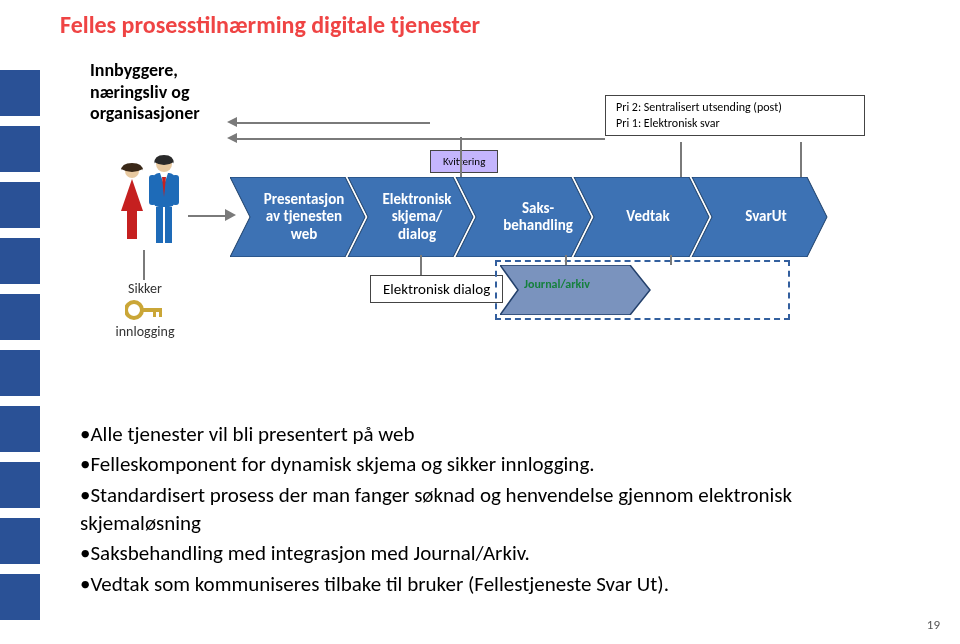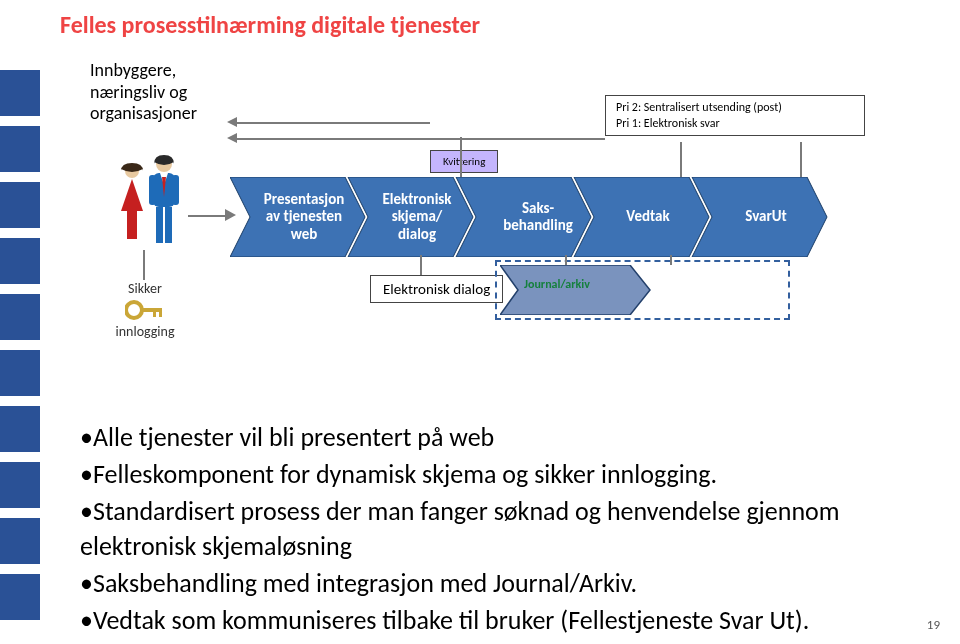--- a/index.html
+++ b/index.html
@@ -37,21 +37,21 @@
     top: 50px;
     width: 870px;
     height: 340px;
   }
   .actors-label {
     position: absolute;
     left: 30px;
     top: 10px;
     width: 145px;
     font-size: 18px;
-    font-weight: normal;
+    font-weight: bold;
     color: #000;
     line-height: 1.2;
   }
   .people {
     position: absolute;
     left: 55px;
     top: 105px;
     width: 70px;
     height: 100px;
   }
@@ -139,21 +139,21 @@
     top: 210px;
     width: 295px;
     height: 60px;
     border: 2px dashed #335f9e;
   }
   .bullets {
     position: absolute;
     left: 80px;
     top: 420px;
     width: 820px;
-    font-size: 26px;
+    font-size: 21px;
     color: #000;
     line-height: 1.35;
   }
   .bullets div { margin-bottom: 2px; }
   .page-num {
     position: absolute;
     right: 20px;
     bottom: 12px;
     font-size: 13px;
     color: #555;

